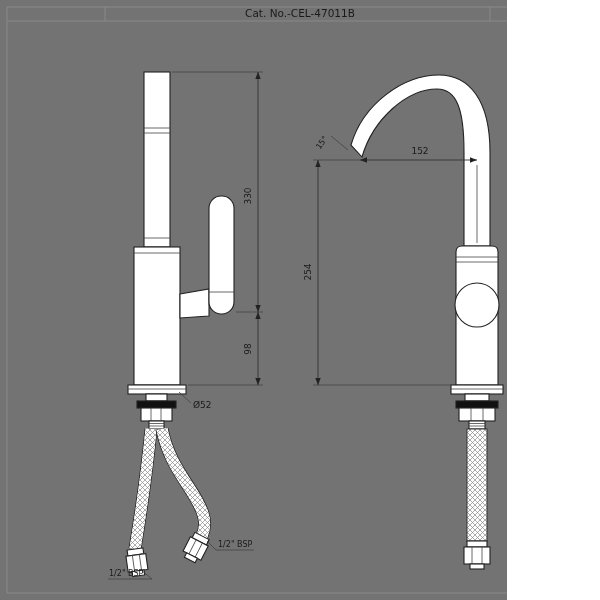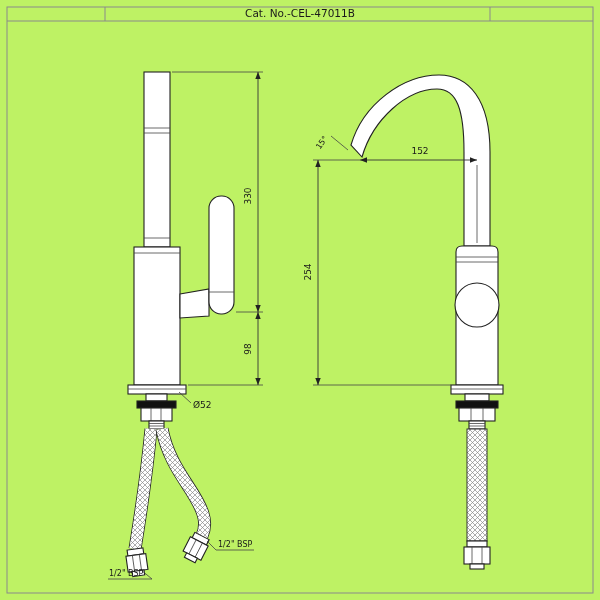--- a/index.html
+++ b/index.html
@@ -1,16 +1,16 @@
 <!DOCTYPE html>
 <html><head>
 <meta charset="utf-8">
 <style>
   html,body{margin:0;padding:0;background:#ffffff;}
-  .page{width:600px;height:600px;position:relative;background:#bef264;overflow:hidden;}
+  .page{width:507px;height:600px;position:relative;background:#737373;overflow:hidden;}
   svg{display:block;}
   text{font-family:"DejaVu Sans","Liberation Sans",sans-serif;fill:#1a1a1a;}
   .title-text{font-size:10.5px;}
   .dim-text{font-size:9px;}
   .small-text{font-size:8px;}
   .thin{stroke:#444;stroke-width:0.8;fill:none;}
   .dim{stroke:#333;stroke-width:0.9;fill:none;}
   .outline{stroke:#222;stroke-width:1.1;fill:#ffffff;}
   .solid{stroke:#222;stroke-width:1.1;fill:#111111;}
   .border{stroke:#8a8a8a;stroke-width:1;fill:none;}

